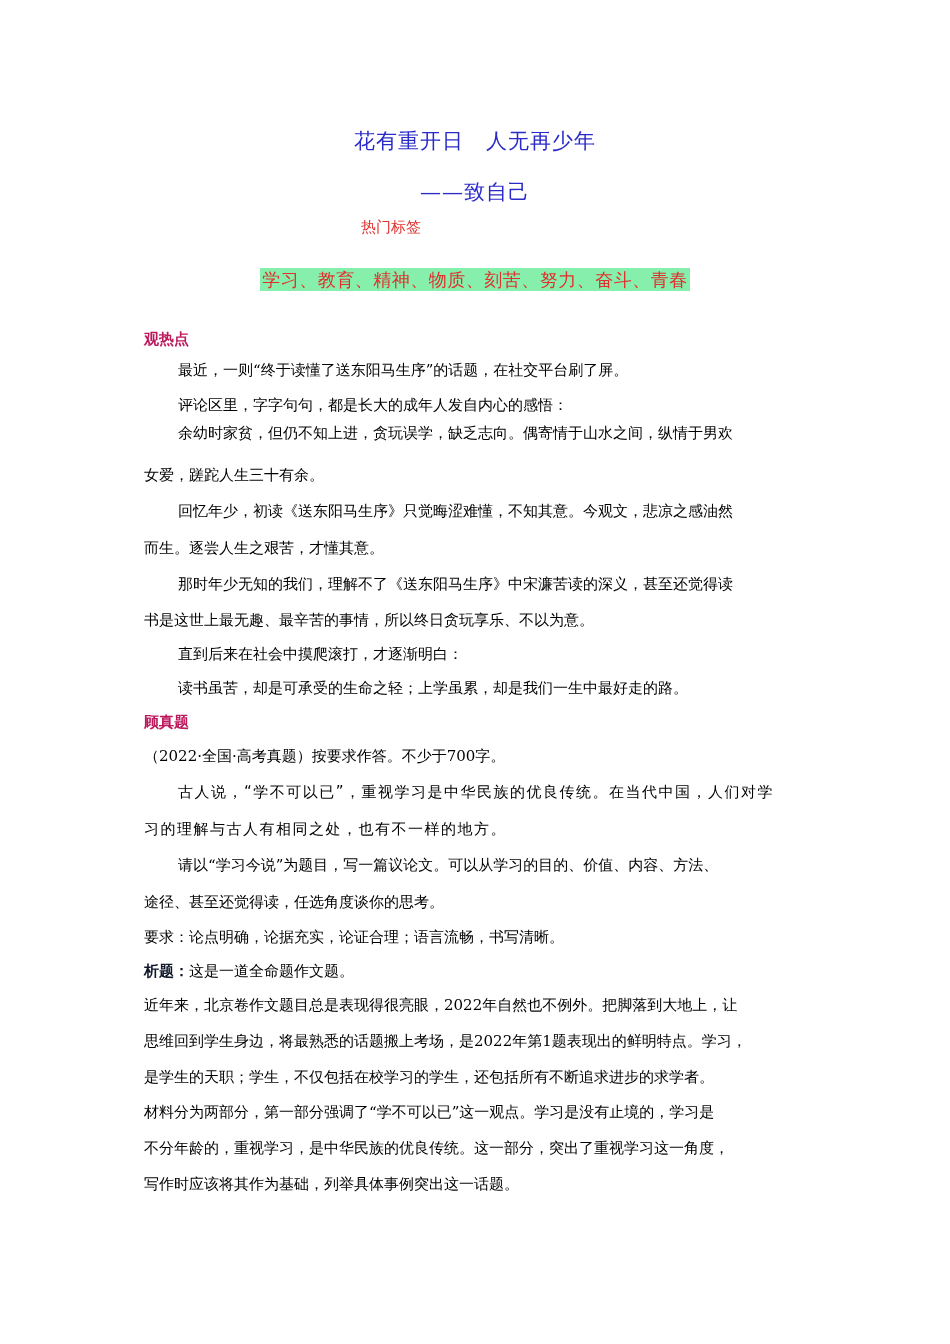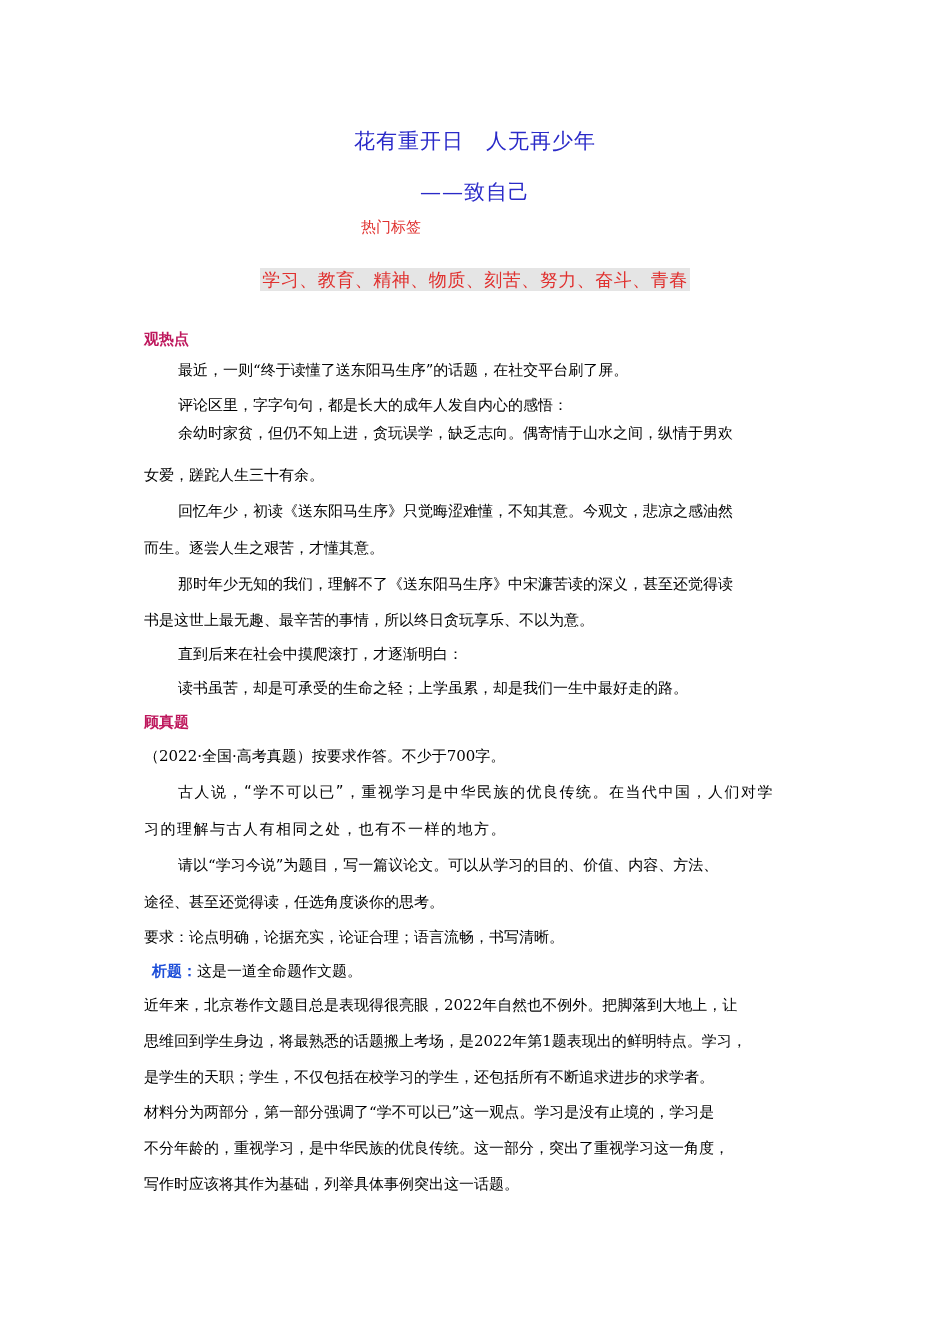--- a/index.html
+++ b/index.html
@@ -6,26 +6,26 @@
     body { width: 950px; height: 1344px; position: relative; overflow: hidden;
       font-family: "DejaVu Serif", "Liberation Serif", serif; color: #000; }
     .page { position: absolute; left: 0; top: 0; width: 950px; height: 1344px; }
     .title { position: absolute; left: 0; width: 950px; text-align: center; color: #2a2ac8;
       font-size: 21px; letter-spacing: 1px; }
     .t1 { top: 127px; }
     .t2 { top: 178px; }
     .tag-label { position: absolute; left: 0; width: 782px; top: 218px; text-align: center;
       color: #e0302e; font-size: 15px; }
     .tags { position: absolute; top: 268px; left: 0; width: 950px; text-align: center; }
-    .tags span { background: #e5e5e5; color: #e0302e; font-size: 18px; padding: 1px 2px; letter-spacing: 0.5px; }
+    .tags span { background: #86efac; color: #e0302e; font-size: 18px; padding: 1px 2px; letter-spacing: 0.5px; }
     .line { position: absolute; left: 144px; font-size: 15px; white-space: nowrap; }
     .ind { left: 178px; }
     .heading { color: #be185d; font-weight: bold; }
     .kai { font-family: "DejaVu Sans", sans-serif; letter-spacing: 1.5px; }
-    .red { color: #1d4ed8; font-weight: bold; margin-left: 8px; }
+    .red { color: #0f172a; font-weight: bold; }
   </style>
 </head>
 <body>
 
 <div class="page">
   <div class="title t1">花有重开日　人无再少年</div>
   <div class="title t2">——致自己</div>
   <div class="tag-label">热门标签</div>
   <div class="tags"><span>学习、教育、精神、物质、刻苦、努力、奋斗、青春</span></div>
 

